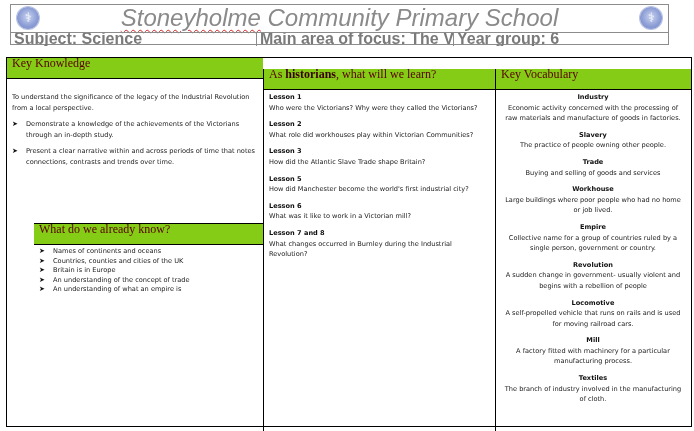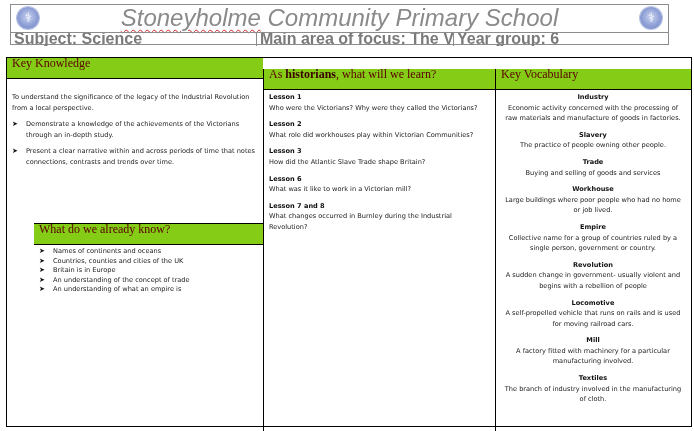--- a/index.html
+++ b/index.html
@@ -119,20 +119,24 @@
         </div>
       <div class="lesson">
           <div class="t">Lesson 2</div>
           <div>What role did workhouses play within Victorian Communities?</div>
         </div>
       <div class="lesson">
           <div class="t">Lesson 3</div>
           <div>How did the Atlantic Slave Trade shape Britain?</div>
         </div>
       <div class="lesson">
+          <div class="t">Lesson 5</div>
+          <div>How did Manchester become the world's first industrial city?</div>
+        </div>
+      <div class="lesson">
           <div class="t">Lesson 6</div>
           <div>What was it like to work in a Victorian mill?</div>
         </div>
       <div class="lesson">
           <div class="t">Lesson 7 and 8</div>
           <div>What changes occurred in Burnley during the Industrial Revolution?</div>
         </div>
     </div>
   </div>
 
@@ -162,21 +166,21 @@
       <div class="vocab">
           <div class="t">Revolution</div>
           <div>A sudden change in government- usually violent and begins with a rebellion of people</div>
         </div>
       <div class="vocab">
           <div class="t">Locomotive</div>
           <div>A self-propelled vehicle that runs on rails and is used for moving railroad cars.</div>
         </div>
       <div class="vocab">
           <div class="t">Mill</div>
-          <div>A factory fitted with machinery for a particular manufacturing involved.</div>
+          <div>A factory fitted with machinery for a particular manufacturing process.</div>
         </div>
       <div class="vocab">
           <div class="t">Textiles</div>
           <div>The branch of industry involved in the manufacturing of cloth.</div>
         </div>
     </div>
   </div>
 </div>
 
 </body></html>

